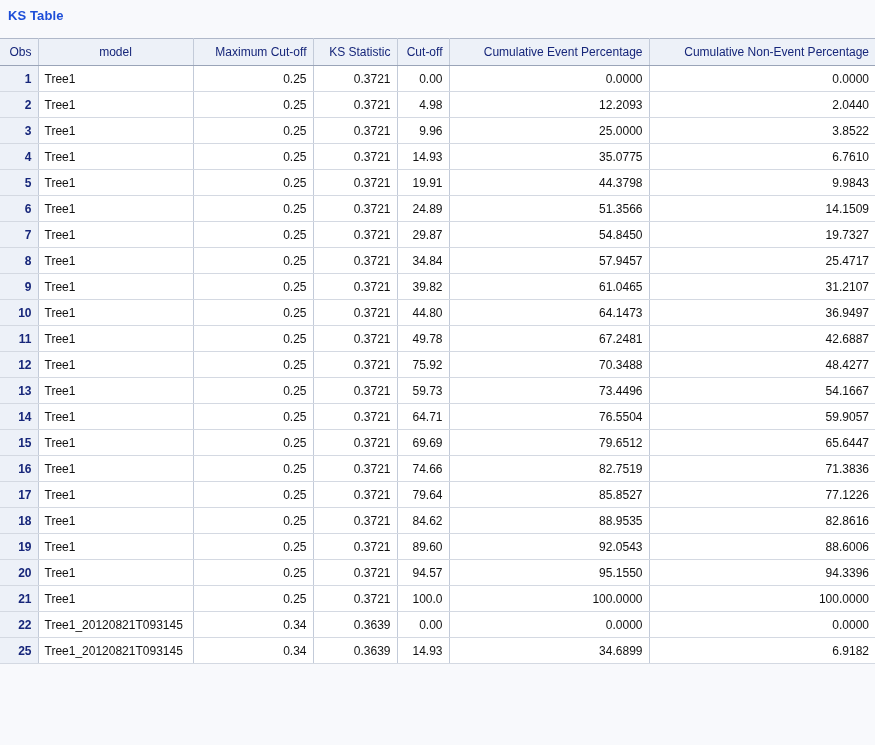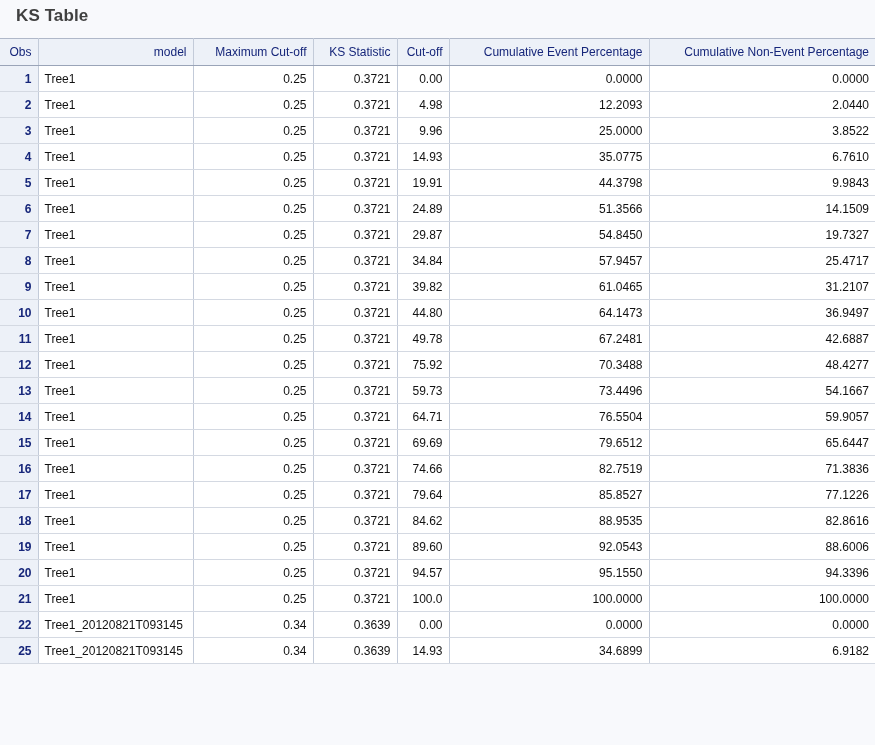--- a/index.html
+++ b/index.html
@@ -9,27 +9,26 @@
   }
   body {
     width: 875px;
     height: 745px;
     background: #f8f9fc;
     font-family: "Liberation Sans", sans-serif;
     overflow: hidden;
   }
 
   #page-title {
-    font-size: 17px;
+    font-size: 13px;
     font-weight: bold;
-    color: #404040;
+    color: #1d4ed8;
     padding: 8px 0 0 8px;
     letter-spacing: 0.1px;
     line-height: 16px;
-    margin-left: 8px;
   }
 
   .table-wrap {
     margin-top: 14px;
     width: 875px;
   }
 
   table.ks {
     border-collapse: collapse;
     table-layout: fixed;
@@ -54,21 +53,21 @@
     font-weight: normal;
     height: 26px;
     padding: 0 6px;
     border-right: 1px solid #c3cbd9;
     border-bottom: 1px solid #9aa4b8;
     white-space: nowrap;
     vertical-align: middle;
   }
   table.ks thead th:last-child { border-right: none; text-align: right; }
 
-  th.th-left   { text-align: right;  }
+  th.th-left   { text-align: center;  }
   th.th-right  { text-align: right; }
 
   table.ks tbody td {
     background: #ffffff;
     color: #111111;
     font-size: 12px;
     height: 25px;
     padding: 0 6px;
     border-right: 1px solid #c3cbd9;
     border-bottom: 1px solid #d4d9e2;

